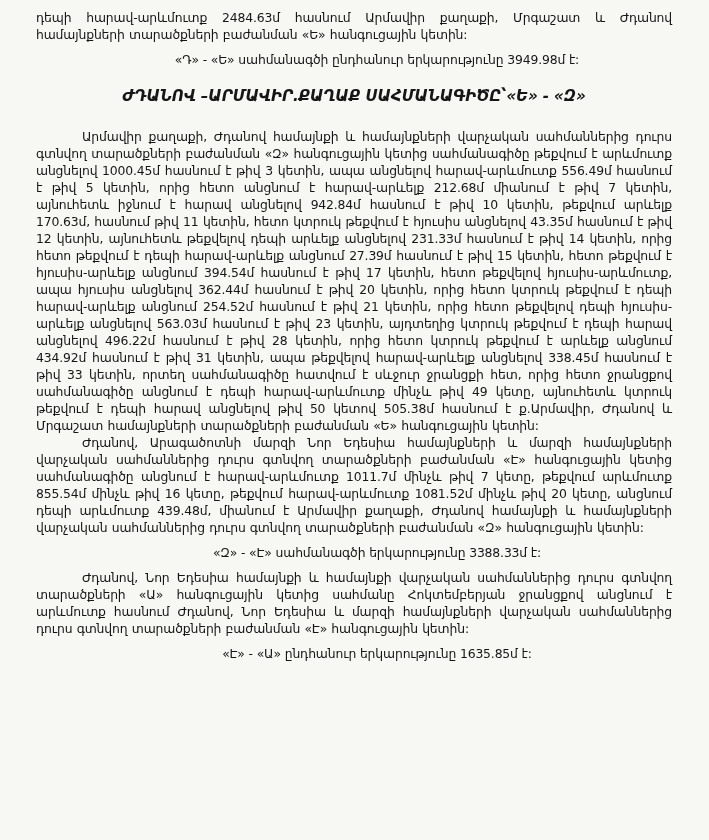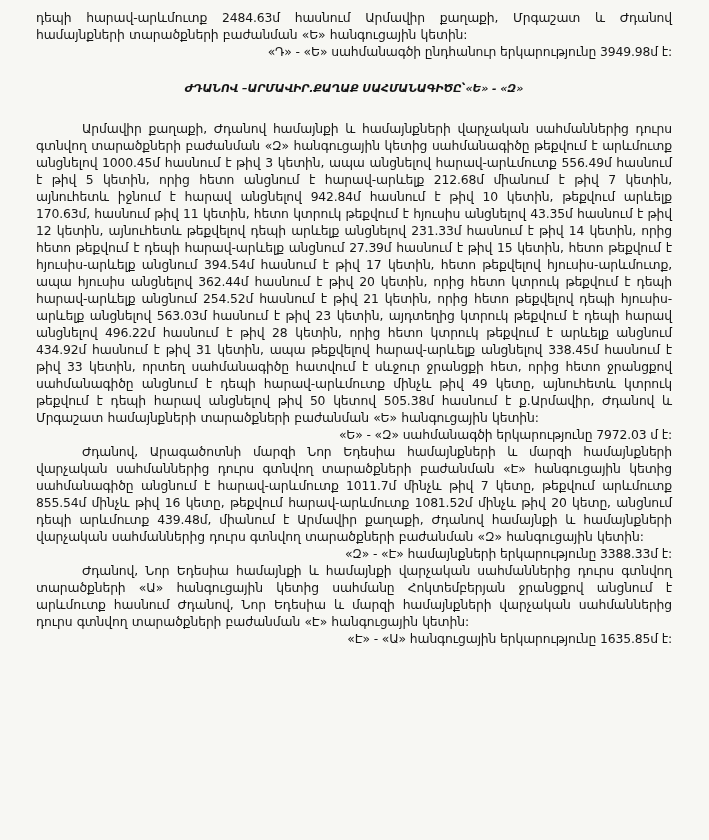--- a/index.html
+++ b/index.html
@@ -21,53 +21,52 @@
     letter-spacing: -0.15px;
   }
   .para {
     margin: 0;
     text-align: justify;
     text-indent: 46px;
     word-spacing: 0.5px;
   }
   .para.continued { text-indent: 0; }
   .tabline {
-    margin: 0;
+    margin: 8px;
     text-indent: 46px;
-    text-align: right;
+    text-align: center;
   }
   .heading {
     margin: 20px 30px 23px 30px;
     text-align: center;
     font-weight: bold;
     font-style: italic;
-    font-size: 11px;
+    font-size: 15px;
     line-height: 17px;
     text-indent: 0;
     letter-spacing: -0.1px;
   }
 </style>
 </head>
 <body>
 
 <div class="page">
 
   <p class="para continued">դեպի հարավ-արևմուտք 2484.63մ հասնում Արմավիր քաղաքի, Մրգաշատ և Ժդանով համայնքների տարածքների բաժանման «Ե» հանգուցային կետին:</p>
 
   <p class="tabline">«Դ» - «Ե» սահմանագծի ընդհանուր երկարությունը 3949.98մ է:</p>
 
   <h2 class="heading">ԺԴԱՆՈՎ –ԱՐՄԱՎԻՐ.ՔԱՂԱՔ ՍԱՀՄԱՆԱԳԻԾԸ՝«Ե» - «Զ»</h2>
 
   <p class="para">Արմավիր քաղաքի, Ժդանով համայնքի և համայնքների վարչական սահմաններից դուրս գտնվող տարածքների բաժանման «Զ» հանգուցային կետից սահմանագիծը թեքվում է արևմուտք անցնելով 1000.45մ հասնում է թիվ 3 կետին, ապա անցնելով հարավ-արևմուտք 556.49մ հասնում է թիվ 5 կետին, որից հետո անցնում է հարավ-արևելք 212.68մ միանում է թիվ 7 կետին, այնուհետև իջնում է հարավ անցնելով 942.84մ հասնում է թիվ 10 կետին, թեքվում արևելք 170.63մ, հասնում թիվ 11 կետին, հետո կտրուկ թեքվում է հյուսիս անցնելով 43.35մ հասնում է թիվ 12 կետին, այնուհետև թեքվելով դեպի արևելք անցնելով 231.33մ հասնում է թիվ 14 կետին, որից հետո թեքվում է դեպի հարավ-արևելք անցնում 27.39մ հասնում է թիվ 15 կետին, հետո թեքվում է հյուսիս-արևելք անցնում 394.54մ հասնում է թիվ 17 կետին, հետո թեքվելով հյուսիս-արևմուտք, ապա հյուսիս անցնելով 362.44մ հասնում է թիվ 20 կետին, որից հետո կտրուկ թեքվում է դեպի հարավ-արևելք անցնում 254.52մ հասնում է թիվ 21 կետին, որից հետո թեքվելով դեպի հյուսիս-արևելք անցնելով 563.03մ հասնում է թիվ 23 կետին, այդտեղից կտրուկ թեքվում է դեպի հարավ անցնելով 496.22մ հասնում է թիվ 28 կետին, որից հետո կտրուկ թեքվում է արևելք անցնում 434.92մ հասնում է թիվ 31 կետին, ապա թեքվելով հարավ-արևելք անցնելով 338.45մ հասնում է թիվ 33 կետին, որտեղ սահմանագիծը հատվում է սևջուր ջրանցքի հետ, որից հետո ջրանցքով սահմանագիծը անցնում է դեպի հարավ-արևմուտք մինչև թիվ 49 կետը, այնուհետև կտրուկ թեքվում է դեպի հարավ անցնելով թիվ 50 կետով 505.38մ հասնում է ք.Արմավիր, Ժդանով և Մրգաշատ համայնքների տարածքների բաժանման «Ե» հանգուցային կետին:</p>
 
-  <p class="tabline">«Ե» - «Զ» սահմանագծի երկարությունը 7972.03 մ է:</p>
 
 
   <p class="para">Ժդանով, Արագածոտնի մարզի Նոր Եդեսիա համայնքների և մարզի համայնքների վարչական սահմաններից դուրս գտնվող տարածքների բաժանման «Է» հանգուցային կետից սահմանագիծը անցնում է հարավ-արևմուտք 1011.7մ մինչև թիվ 7 կետը, թեքվում արևմուտք 855.54մ մինչև թիվ 16 կետը, թեքվում հարավ-արևմուտք 1081.52մ մինչև թիվ 20 կետը, անցնում դեպի արևմուտք 439.48մ, միանում է Արմավիր քաղաքի, Ժդանով համայնքի և համայնքների վարչական սահմաններից դուրս գտնվող տարածքների բաժանման «Զ» հանգուցային կետին:</p>
 
-  <p class="tabline">«Զ» - «Է» համայնքների երկարությունը 3388.33մ է:</p>
+  <p class="tabline">«Զ» - «Է» սահմանագծի երկարությունը 3388.33մ է:</p>
 
 
   <p class="para">Ժդանով, Նոր Եդեսիա համայնքի և համայնքի վարչական սահմաններից դուրս գտնվող տարածքների «Ա» հանգուցային կետից սահմանը Հոկտեմբերյան ջրանցքով անցնում է արևմուտք հասնում Ժդանով, Նոր Եդեսիա և մարզի համայնքների վարչական սահմաններից դուրս գտնվող տարածքների բաժանման «Է» հանգուցային կետին:</p>
 
-  <p class="tabline">«Է» - «Ա» հանգուցային երկարությունը 1635.85մ է:</p>
+  <p class="tabline">«Է» - «Ա» ընդհանուր երկարությունը 1635.85մ է:</p>
 
 </div>
 
 </body></html>

